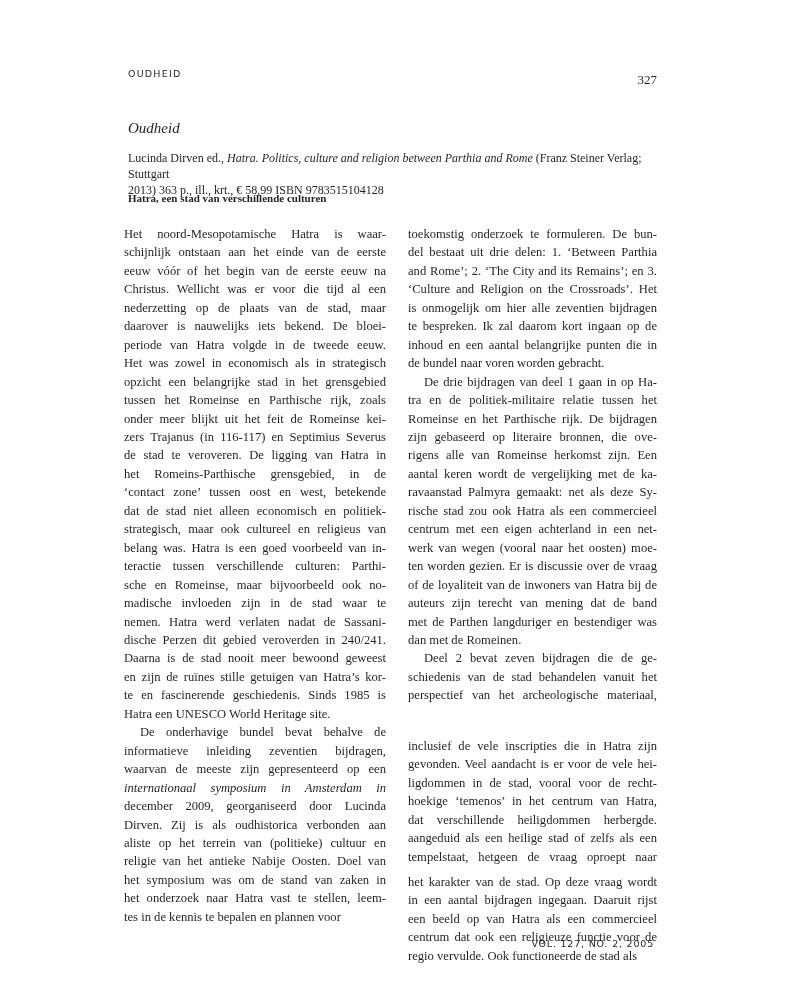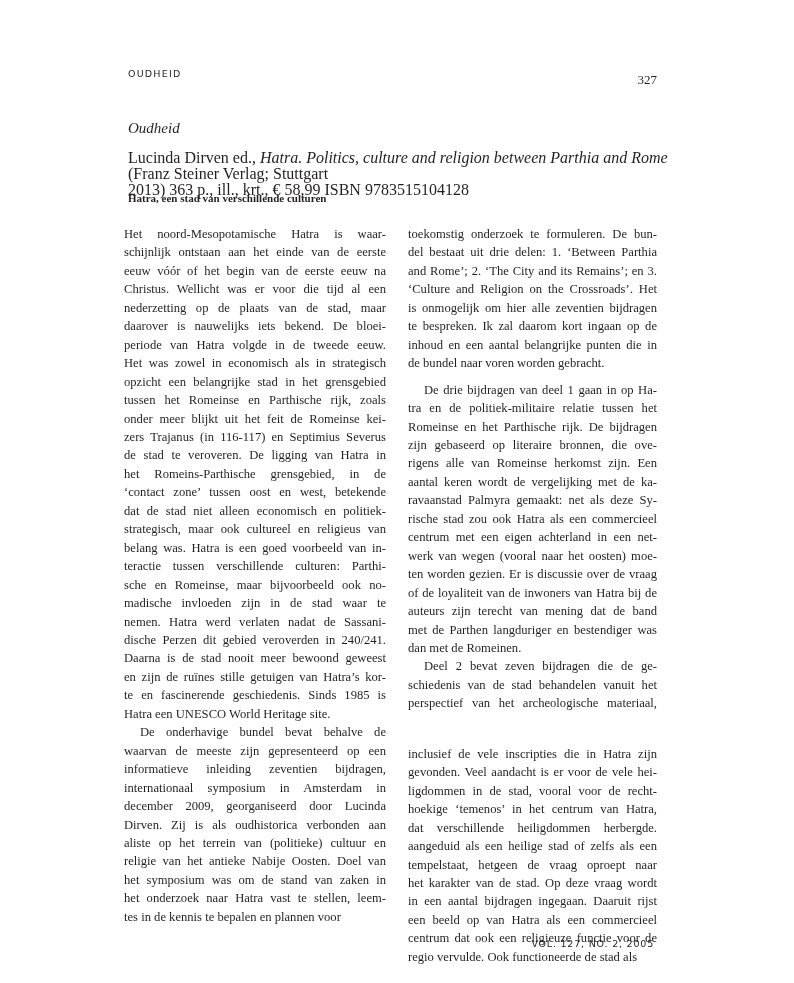--- a/index.html
+++ b/index.html
@@ -12,21 +12,21 @@
   .page-number {
     position: absolute; right: 137px; top: 72px;
     font-family: "Liberation Serif", serif; font-size: 13px;
   }
   .section-title {
     position: absolute; left: 128px; top: 120px;
     font-family: "Liberation Serif", serif; font-style: italic; font-size: 15px;
   }
   .citation {
     position: absolute; left: 128px; top: 150px; width: 540px;
-    font-family: "Liberation Serif", serif; font-size: 16px; line-height: 16px;
+    font-family: "Liberation Serif", serif; font-size: 12px; line-height: 16px;
   }
   .citation i { font-style: italic; }
   .article-title {
     position: absolute; left: 128px; top: 192px;
     font-family: "Liberation Serif", serif; font-weight: bold; font-size: 11px;
   }
   .column {
     position: absolute; top: 225px; width: 262px;
     font-family: "Liberation Serif", serif; font-size: 12.6px; line-height: 18.45px;
     text-align: justify;
@@ -78,41 +78,41 @@
     <span class="line" style="word-spacing: 8.67188px;">teractie tussen verschillende culturen: Parthi-</span>
     <span class="line" style="word-spacing: 5.13802px;">sche en Romeinse, maar bijvoorbeeld ook no-</span>
     <span class="line" style="word-spacing: 6.90402px;">madische invloeden zijn in de stad waar te</span>
     <span class="line" style="word-spacing: 5.25781px;">nemen. Hatra werd verlaten nadat de Sassani-</span>
     <span class="line" style="word-spacing: 3.15625px;">dische Perzen dit gebied veroverden in 240/241.</span>
     <span class="line" style="word-spacing: 3.60491px;">Daarna is de stad nooit meer bewoond geweest</span>
     <span class="line" style="word-spacing: 2.5293px;">en zijn de ruïnes stille getuigen van Hatra’s kor-</span>
     <span class="line" style="word-spacing: 4.90365px;">te en fascinerende geschiedenis. Sinds 1985 is</span>
     <span class="line last">Hatra een UNESCO World Heritage site.</span>
     <span class="line indent" style="word-spacing: 8.14687px;">De onderhavige bundel bevat behalve de</span>
+    <span class="line" style="word-spacing: 14.8281px;">informatieve inleiding zeventien bijdragen,</span>
     <span class="line" style="word-spacing: 5.78646px;">waarvan de meeste zijn gepresenteerd op een</span>
-    <span class="line" style="word-spacing: 14.8281px;">informatieve inleiding zeventien bijdragen,</span>
-    <span class="line" style="word-spacing: 11.1094px;">internationaal symposium in Amsterdam in</span>
+    <span class="line" style="word-spacing: 11.1094px; font-style: italic;">internationaal symposium in Amsterdam in</span>
     <span class="line" style="word-spacing: 9.34375px;">december 2009, georganiseerd door Lucinda</span>
     <span class="line" style="word-spacing: 5.83594px;">Dirven. Zij is als oudhistorica verbonden aan</span>
     <span class="line" style="word-spacing: 4.90625px;">aliste op het terrein van (politieke) cultuur en</span>
     <span class="line" style="word-spacing: 3.2567px;">religie van het antieke Nabije Oosten. Doel van</span>
     <span class="line" style="word-spacing: 3.98047px;">het symposium was om de stand van zaken in</span>
     <span class="line" style="word-spacing: 4.06027px;">het onderzoek naar Hatra vast te stellen, leem-</span>
     <span class="line last">tes in de kennis te bepalen en plannen voor</span>
   </div>
 <div class="column col-right" id="col-right">
     <span class="line" style="word-spacing: 3.775px;">toekomstig onderzoek te formuleren. De bun-</span>
     <span class="line" style="word-spacing: 2.79911px;">del bestaat uit drie delen: 1. ‘Between Parthia</span>
     <span class="line" style="word-spacing: 0.734375px;">and Rome’; 2. ‘The City and its Remains’; en 3.</span>
     <span class="line" style="word-spacing: 2.84896px;">‘Culture and Religion on the Crossroads’. Het</span>
     <span class="line" style="word-spacing: 2.44531px;">is onmogelijk om hier alle zeventien bijdragen</span>
     <span class="line" style="word-spacing: 2.40625px;">te bespreken. Ik zal daarom kort ingaan op de</span>
     <span class="line" style="word-spacing: 2.34821px;">inhoud en een aantal belangrijke punten die in</span>
     <span class="line last">de bundel naar voren worden gebracht.</span>
-    <span class="line indent" style="word-spacing: 1.37153px; margin-top: 8px;">De drie bijdragen van deel 1 gaan in op Ha-</span>
+    <span class="line indent" style="word-spacing: 1.37153px;">De drie bijdragen van deel 1 gaan in op Ha-</span>
     <span class="line" style="word-spacing: 4.89583px;">tra en de politiek-militaire relatie tussen het</span>
     <span class="line" style="word-spacing: 2.85417px;">Romeinse en het Parthische rijk. De bijdragen</span>
     <span class="line" style="word-spacing: 4.49219px;">zijn gebaseerd op literaire bronnen, die ove-</span>
     <span class="line" style="word-spacing: 4.01823px;">rigens alle van Romeinse herkomst zijn. Een</span>
     <span class="line" style="word-spacing: 2.8817px;">aantal keren wordt de vergelijking met de ka-</span>
     <span class="line" style="word-spacing: 3.03385px;">ravaanstad Palmyra gemaakt: net als deze Sy-</span>
     <span class="line" style="word-spacing: 2.15179px;">rische stad zou ook Hatra als een commercieel</span>
     <span class="line" style="word-spacing: 3.25223px;">centrum met een eigen achterland in een net-</span>
     <span class="line" style="word-spacing: 2.05134px;">werk van wegen (vooral naar het oosten) moe-</span>
     <span class="line" style="word-spacing: 0.832031px;">ten worden gezien. Er is discussie over de vraag</span>
@@ -123,20 +123,20 @@
     <span class="line indent" style="word-spacing: 4.76339px;">Deel 2 bevat zeven bijdragen die de ge-</span>
     <span class="line" style="word-spacing: 3.84635px;">schiedenis van de stad behandelen vanuit het</span>
     <span class="line" style="word-spacing: 5.51953px;">perspectief van het archeologische materiaal,</span>
     <span class="line" style="word-spacing: 3.84598px; margin-top: 32px;">inclusief de vele inscripties die in Hatra zijn</span>
     <span class="line" style="word-spacing: 1.38672px;">gevonden. Veel aandacht is er voor de vele hei-</span>
     <span class="line" style="word-spacing: 3.99554px;">ligdommen in de stad, vooral voor de recht-</span>
     <span class="line" style="word-spacing: 4.17969px;">hoekige ‘temenos’ in het centrum van Hatra,</span>
     <span class="line" style="word-spacing: 10.3333px;">dat verschillende heiligdommen herbergde.</span>
     <span class="line" style="word-spacing: 2.53711px;">aangeduid als een heilige stad of zelfs als een</span>
     <span class="line" style="word-spacing: 6.71875px;">tempelstaat, hetgeen de vraag oproept naar</span>
-    <span class="line" style="word-spacing: 2.23242px;">het karakter van de stad. Op deze vraag wordt</span>
+    <span class="line" style="word-spacing: 2.23242px; margin-top: 7px;">het karakter van de stad. Op deze vraag wordt</span>
     <span class="line" style="word-spacing: 3.20833px;">in een aantal bijdragen ingegaan. Daaruit rijst</span>
     <span class="line" style="word-spacing: 3.85268px;">een beeld op van Hatra als een commercieel</span>
     <span class="line" style="word-spacing: 2.05134px;">centrum dat ook een religieuze functie voor de</span>
     <span class="line last">regio vervulde. Ook functioneerde de stad als</span>
   </div>
 
 <div class="running-foot">VOL. 127, NO. 2, 2005</div>
 
 </body></html>

